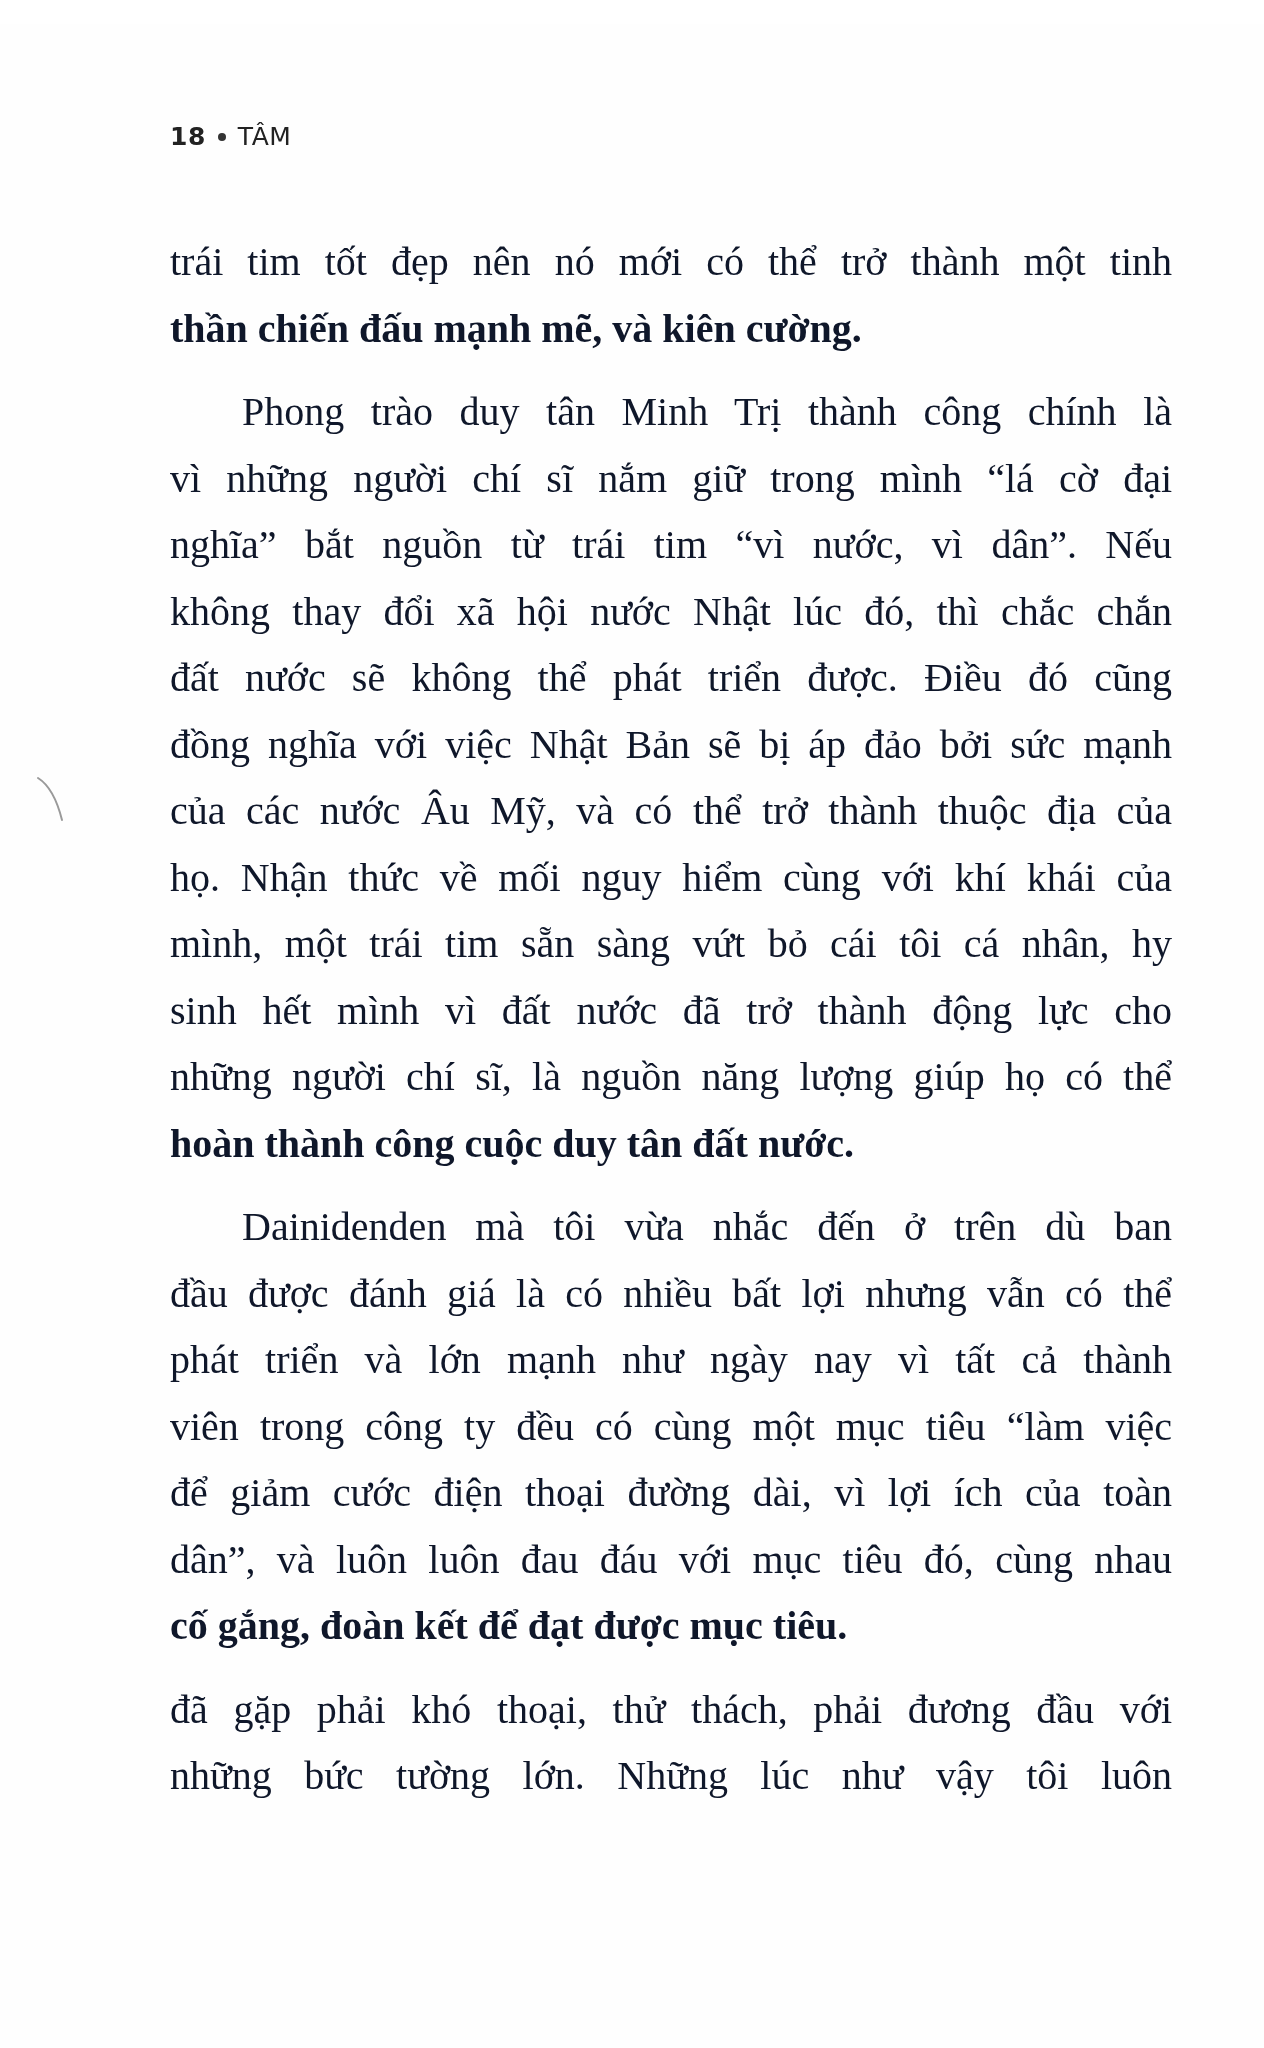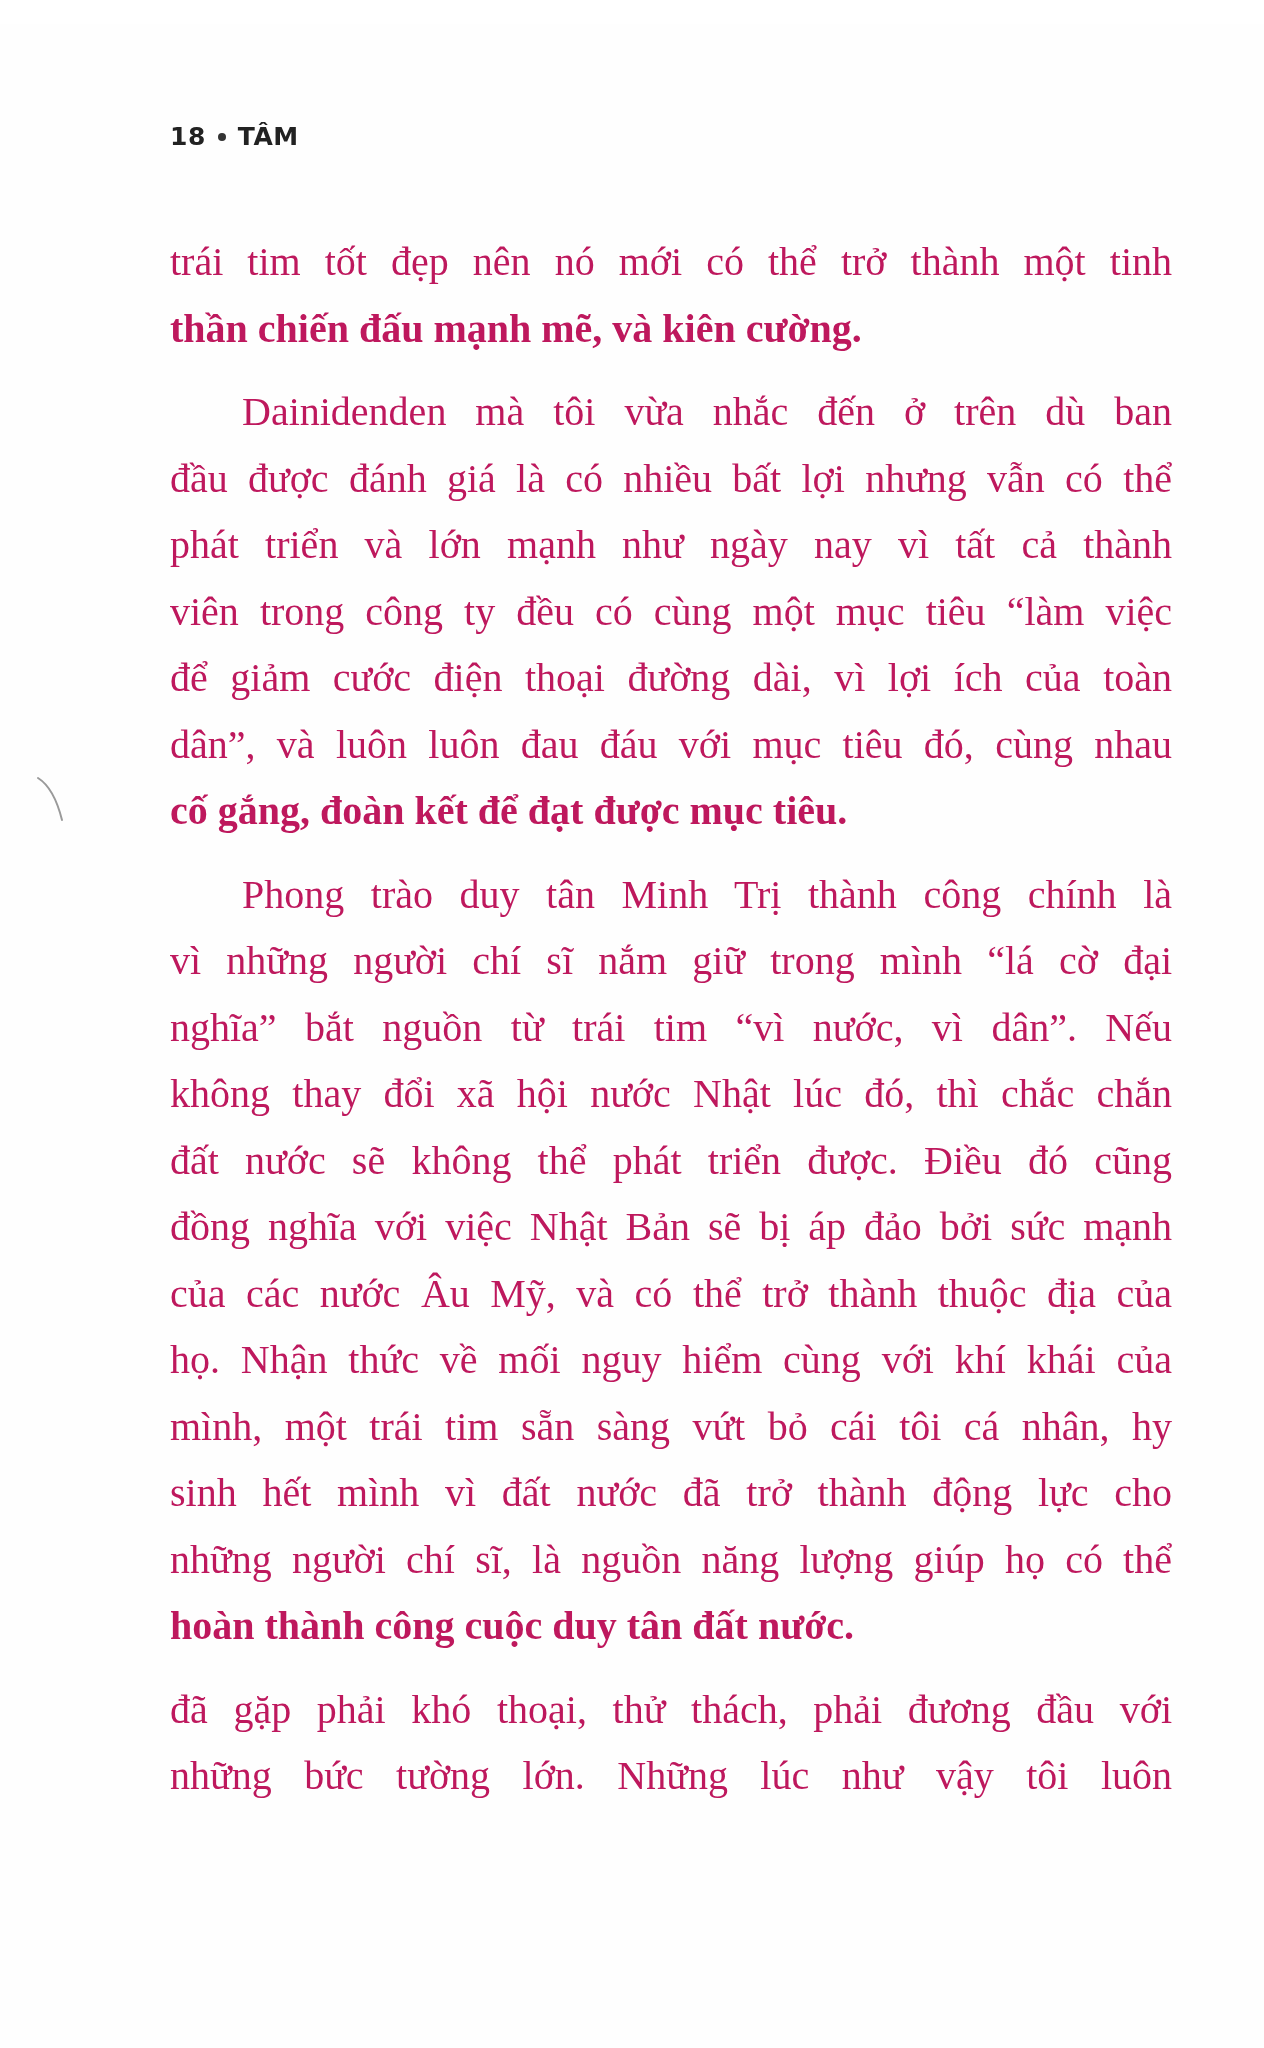--- a/index.html
+++ b/index.html
@@ -35,30 +35,30 @@
     gap: 10px;
   }
   .running-head .pno { font-weight: bold; }
   .running-head .bullet {
     display: inline-block;
     width: 8px; height: 8px;
     border-radius: 50%;
     background: #333;
     margin: 0 2px;
   }
-  .running-head .chapter { font-weight: bold; }
+  .running-head .chapter { font-weight: normal; }
 
   .body-text {
     position: absolute;
     left: 170px;
     top: 205px;
     width: 1002px;
     font-family: "Liberation Serif", serif;
     font-size: 40px;
-    color: #be185d;
+    color: #0f172a;
   }
   .para { margin: 0 0 17px 0; }
   .line {
     display: block;
     height: 66.5px;
     line-height: 66.5px;
     text-align: justify;
     text-align-last: justify;
     white-space: nowrap;
     overflow: visible;
@@ -95,43 +95,43 @@
   </svg>
 
   <div class="body-text" id="body-text">
 
     <div class="para">
       <span class="line">trái tim tốt đẹp nên nó mới có thể trở thành một tinh</span>
       <span class="line last">thần chiến đấu mạnh mẽ, và kiên cường.</span>
     </div>
 
     <div class="para">
-      <span class="line indent">Dainidenden mà tôi vừa nhắc đến ở trên dù ban</span>
-      <span class="line">đầu được đánh giá là có nhiều bất lợi nhưng vẫn có thể</span>
-      <span class="line">phát triển và lớn mạnh như ngày nay vì tất cả thành</span>
-      <span class="line">viên trong công ty đều có cùng một mục tiêu “làm việc</span>
-      <span class="line">để giảm cước điện thoại đường dài, vì lợi ích của toàn</span>
-      <span class="line">dân”, và luôn luôn đau đáu với mục tiêu đó, cùng nhau</span>
-      <span class="line last">cố gắng, đoàn kết để đạt được mục tiêu.</span>
-    </div>
-
-    <div class="para">
       <span class="line indent">Phong trào duy tân Minh Trị thành công chính là</span>
       <span class="line">vì những người chí sĩ nắm giữ trong mình “lá cờ đại</span>
       <span class="line">nghĩa” bắt nguồn từ trái tim “vì nước, vì dân”. Nếu</span>
       <span class="line">không thay đổi xã hội nước Nhật lúc đó, thì chắc chắn</span>
       <span class="line">đất nước sẽ không thể phát triển được. Điều đó cũng</span>
       <span class="line">đồng nghĩa với việc Nhật Bản sẽ bị áp đảo bởi sức mạnh</span>
       <span class="line">của các nước Âu Mỹ, và có thể trở thành thuộc địa của</span>
       <span class="line">họ. Nhận thức về mối nguy hiểm cùng với khí khái của</span>
       <span class="line">mình, một trái tim sẵn sàng vứt bỏ cái tôi cá nhân, hy</span>
       <span class="line">sinh hết mình vì đất nước đã trở thành động lực cho</span>
       <span class="line">những người chí sĩ, là nguồn năng lượng giúp họ có thể</span>
       <span class="line last">hoàn thành công cuộc duy tân đất nước.</span>
     </div>
 
     <div class="para">
+      <span class="line indent">Dainidenden mà tôi vừa nhắc đến ở trên dù ban</span>
+      <span class="line">đầu được đánh giá là có nhiều bất lợi nhưng vẫn có thể</span>
+      <span class="line">phát triển và lớn mạnh như ngày nay vì tất cả thành</span>
+      <span class="line">viên trong công ty đều có cùng một mục tiêu “làm việc</span>
+      <span class="line">để giảm cước điện thoại đường dài, vì lợi ích của toàn</span>
+      <span class="line">dân”, và luôn luôn đau đáu với mục tiêu đó, cùng nhau</span>
+      <span class="line last">cố gắng, đoàn kết để đạt được mục tiêu.</span>
+    </div>
+
+    <div class="para">
       <span class="line">đã gặp phải khó thoại, thử thách, phải đương đầu với</span>
       <span class="line">những bức tường lớn. Những lúc như vậy tôi luôn</span>
     </div>
 
   </div>
 </div>
 
 </body></html>

